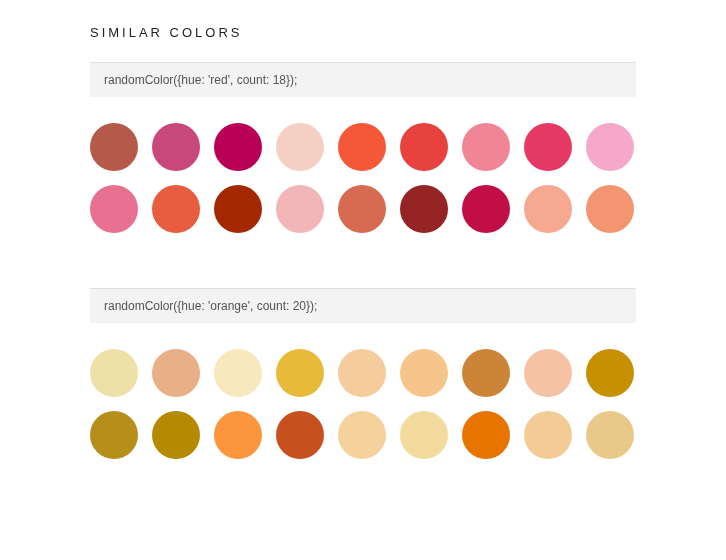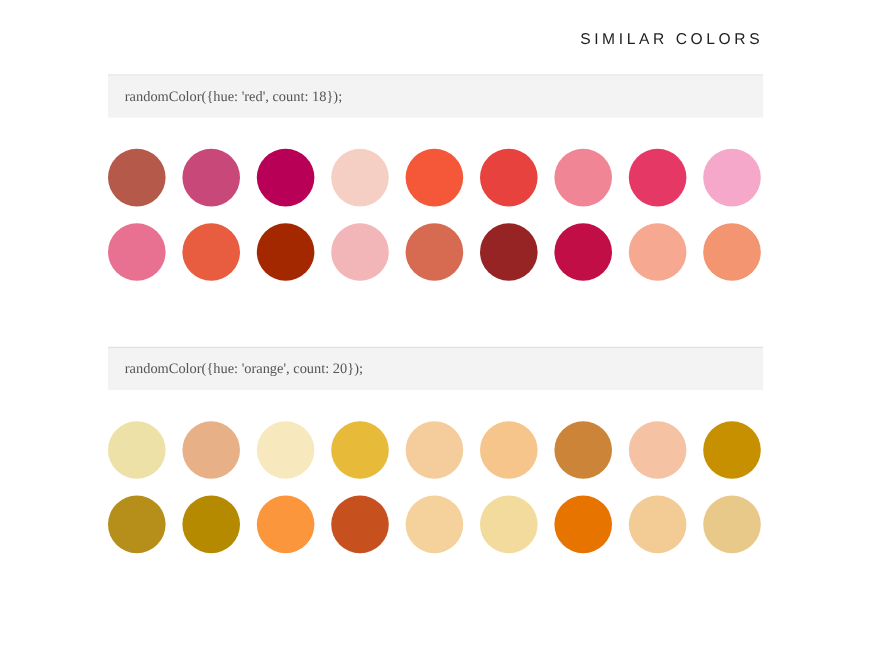--- a/index.html
+++ b/index.html
@@ -13,31 +13,30 @@
       padding: 25px 90px;
       width: 726px;
     }
     .section-title {
       font-size: 13px;
       letter-spacing: 3px;
       font-weight: 400;
       color: #222;
       text-transform: uppercase;
       margin-bottom: 22px;
-      text-align: right;
     }
     .divider {
       border: none;
       border-top: 1px solid #e0e0e0;
       margin-bottom: 0;
     }
     .code-block {
       background: #f3f3f3;
       padding: 10px 14px;
-      font-family: Liberation Serif, serif;
+      font-family: Liberation Sans, sans-serif;
       font-size: 12px;
       color: #555;
       margin-bottom: 26px;
     }
     .swatch-grid {
       display: flex;
       flex-wrap: wrap;
       gap: 14px;
       margin-bottom: 55px;
     }

